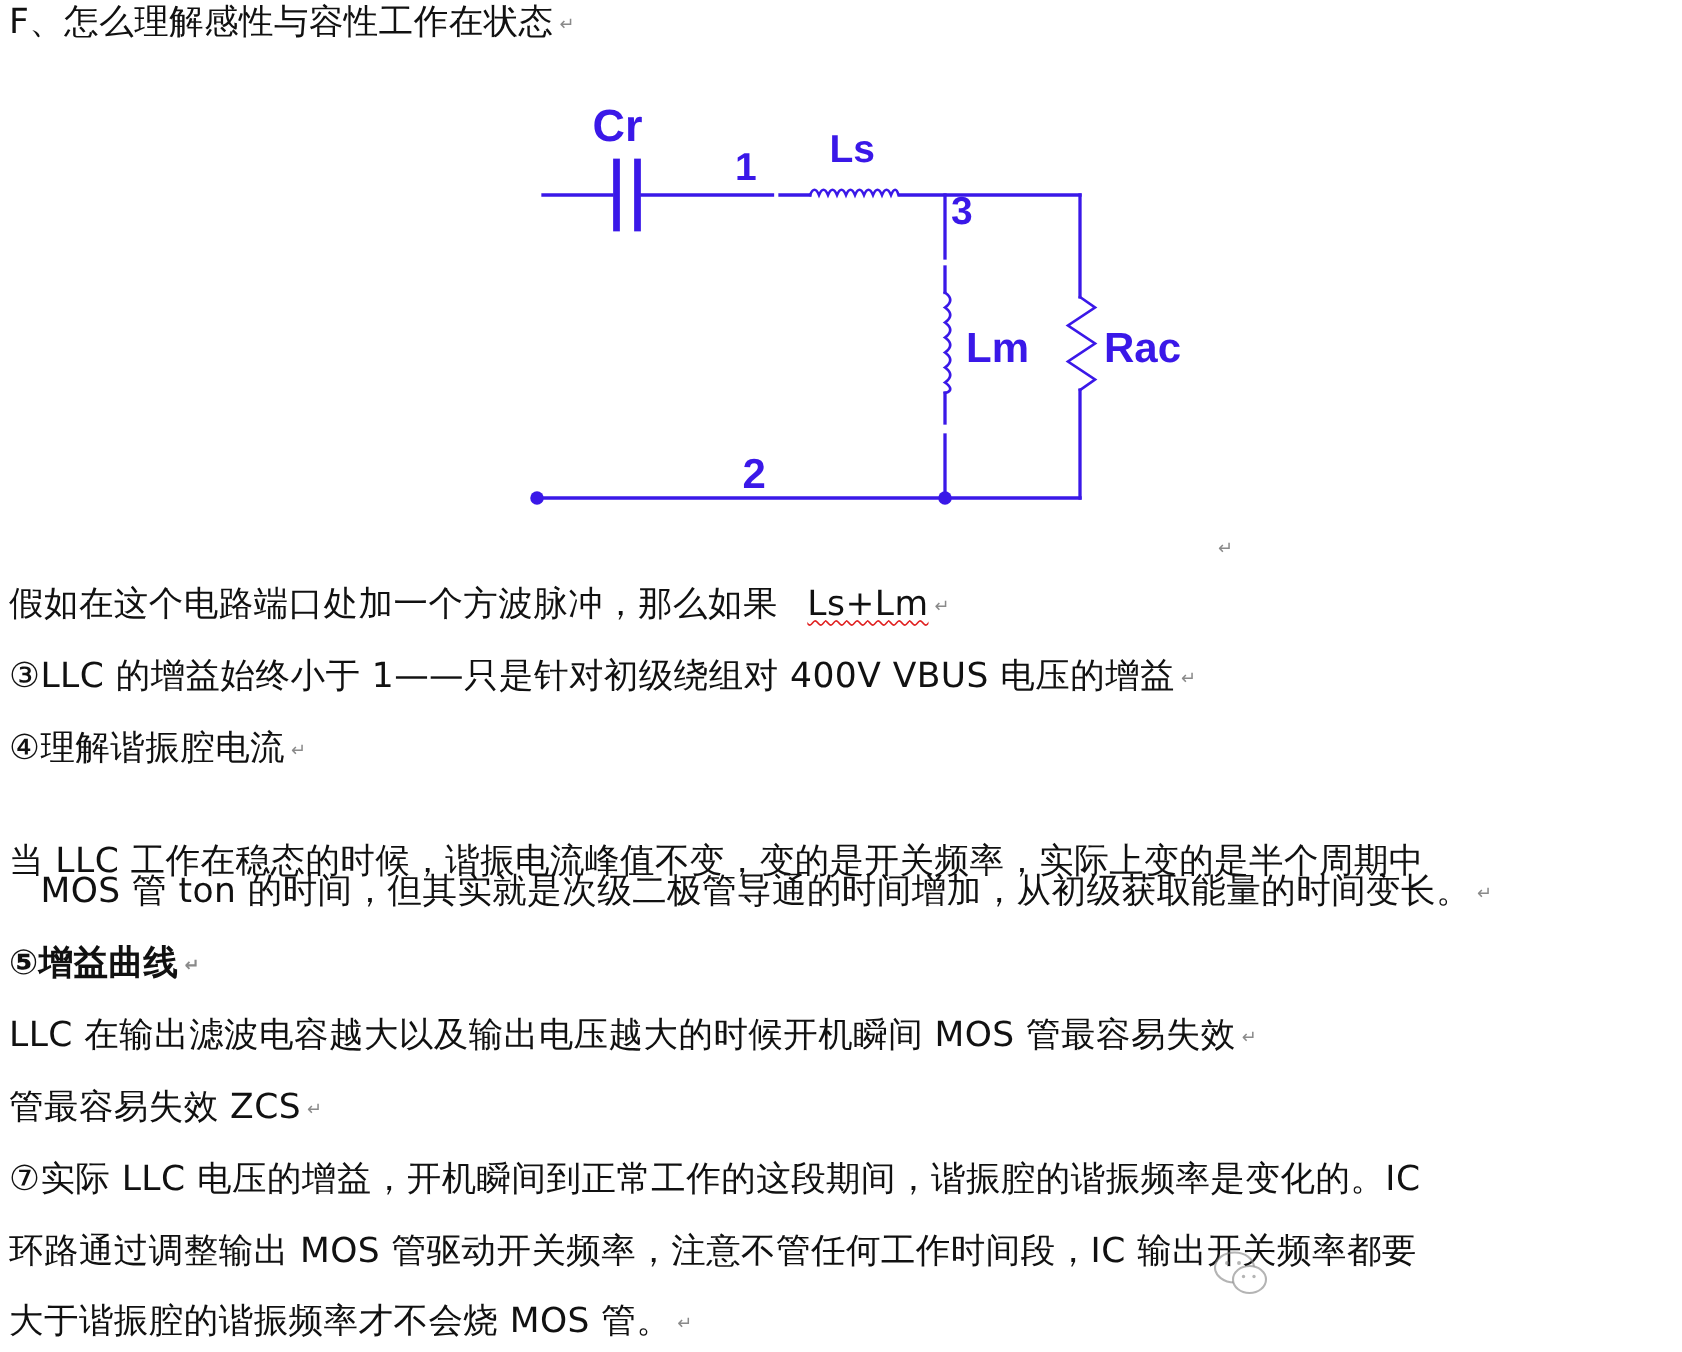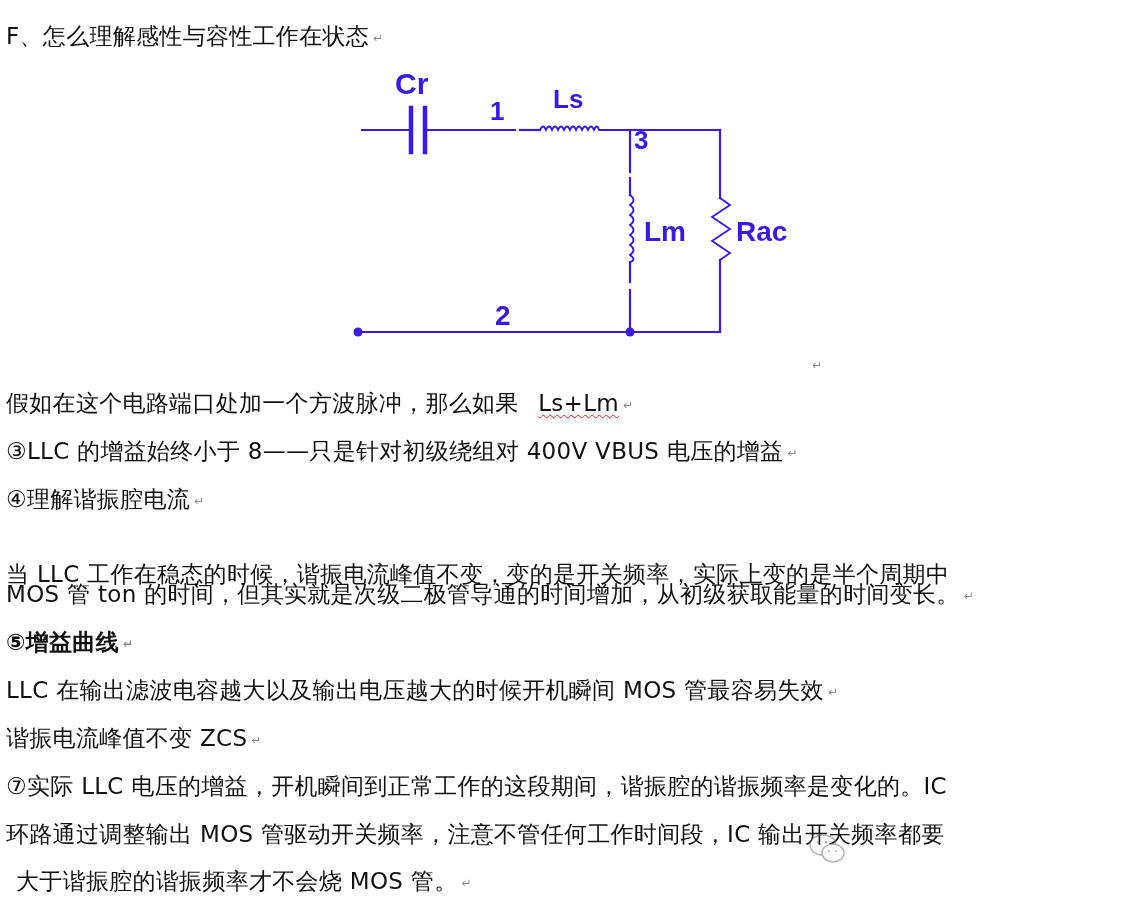--- a/index.html
+++ b/index.html
@@ -25,21 +25,21 @@
     #diagram { position: absolute; left: 350px; top: 60px; }
     .diag-pmark { position: absolute; left: 812px; top: 358px; color: #8a8a8a; font-size: 12px; }
     .watermark {
       position: absolute; left: 808px; top: 832px; color: rgba(140,140,140,0.55);
       font-size: 23px; white-space: nowrap; display: flex; align-items: center; gap: 6px;
     }
   </style>
 </head>
 <body>
 
-<div class="line" style="top:21px;">
+<div class="line" style="top:0;">
   <span>F、怎么理解感性与容性工作在状态</span><span class="pmark">↵</span>
 </div>
 
 <svg id="diagram" width="460" height="290" viewBox="0 0 460 290">
   <g stroke="#3a18e8" stroke-width="2.2" fill="none" stroke-linecap="square">
 
     <line x1="12" y1="70" x2="58" y2="70"></line>
 
     <line x1="61" y1="48" x2="61" y2="92" stroke-width="4.5"></line>
     <line x1="75" y1="48" x2="75" y2="92" stroke-width="4.5"></line>
@@ -77,56 +77,56 @@
     <text x="145" y="265" font-size="28">2</text>
   </g>
 </svg>
 <span class="diag-pmark">↵</span>
 
 <div class="line" style="top:388px;">
   <span>假如在这个电路端口处加一个方波脉冲，那么如果 </span><span class="spell">Ls+Lm</span><span class="pmark">↵</span>
 </div>
 
 <div class="line" style="top:436px;">
-  <span>③LLC 的增益始终小于 8——只是针对初级绕组对 400V VBUS 电压的增益</span><span class="pmark">↵</span>
+  <span>③LLC 的增益始终小于 1——只是针对初级绕组对 400V VBUS 电压的增益</span><span class="pmark">↵</span>
 </div>
 
 <div class="line" style="top:484px;text-align:right;">
   <span>④理解谐振腔电流</span><span class="pmark">↵</span>
 </div>
 
 <div class="line" style="top:531px;margin-top:28px;">
   <span>当 LLC 工作在稳态的时候，谐振电流峰值不变，变的是开关频率，实际上变的是半个周期中</span>
 </div>
 
-<div class="line" style="top:579px;">
+<div class="line" style="top:579px;margin-left:21px;">
   <span>MOS 管 ton 的时间，但其实就是次级二极管导通的时间增加，从初级获取能量的时间变长。</span><span class="pmark">↵</span>
 </div>
 
 <div class="line" style="top:627px;font-weight:bold;">
   <span>⑤增益曲线</span><span class="pmark">↵</span>
 </div>
 
 <div class="line" style="top:675px;">
   <span>LLC 在输出滤波电容越大以及输出电压越大的时候开机瞬间 MOS 管最容易失效</span><span class="pmark">↵</span>
 </div>
 
 <div class="line" style="top:723px;">
-  <span>谐振电流峰值不变 ZCS</span><span class="pmark">↵</span>
+  <span>管最容易失效 ZCS</span><span class="pmark">↵</span>
 </div>
 
 <div class="line" style="top:771px;">
   <span>⑦实际 LLC 电压的增益，开机瞬间到正常工作的这段期间，谐振腔的谐振频率是变化的。IC</span>
 </div>
 
 <div class="line" style="top:819px;">
   <span>环路通过调整输出 MOS 管驱动开关频率，注意不管任何工作时间段，IC 输出开关频率都要</span>
 </div>
 
-<div class="line" style="top:866px;margin-left:10px;">
+<div class="line" style="top:866px;">
   <span>大于谐振腔的谐振频率才不会烧 MOS 管。</span><span class="pmark">↵</span>
 </div>
 
 <div class="watermark">
   <svg width="40" height="34" viewBox="0 0 40 34">
     <g fill="none" stroke="rgba(130,130,130,0.6)" stroke-width="1.4">
       <ellipse cx="15" cy="13" rx="13" ry="10"></ellipse>
       <ellipse cx="25" cy="21" rx="11" ry="9" fill="#ffffff"></ellipse>
     </g>
     <g fill="rgba(130,130,130,0.6)">

